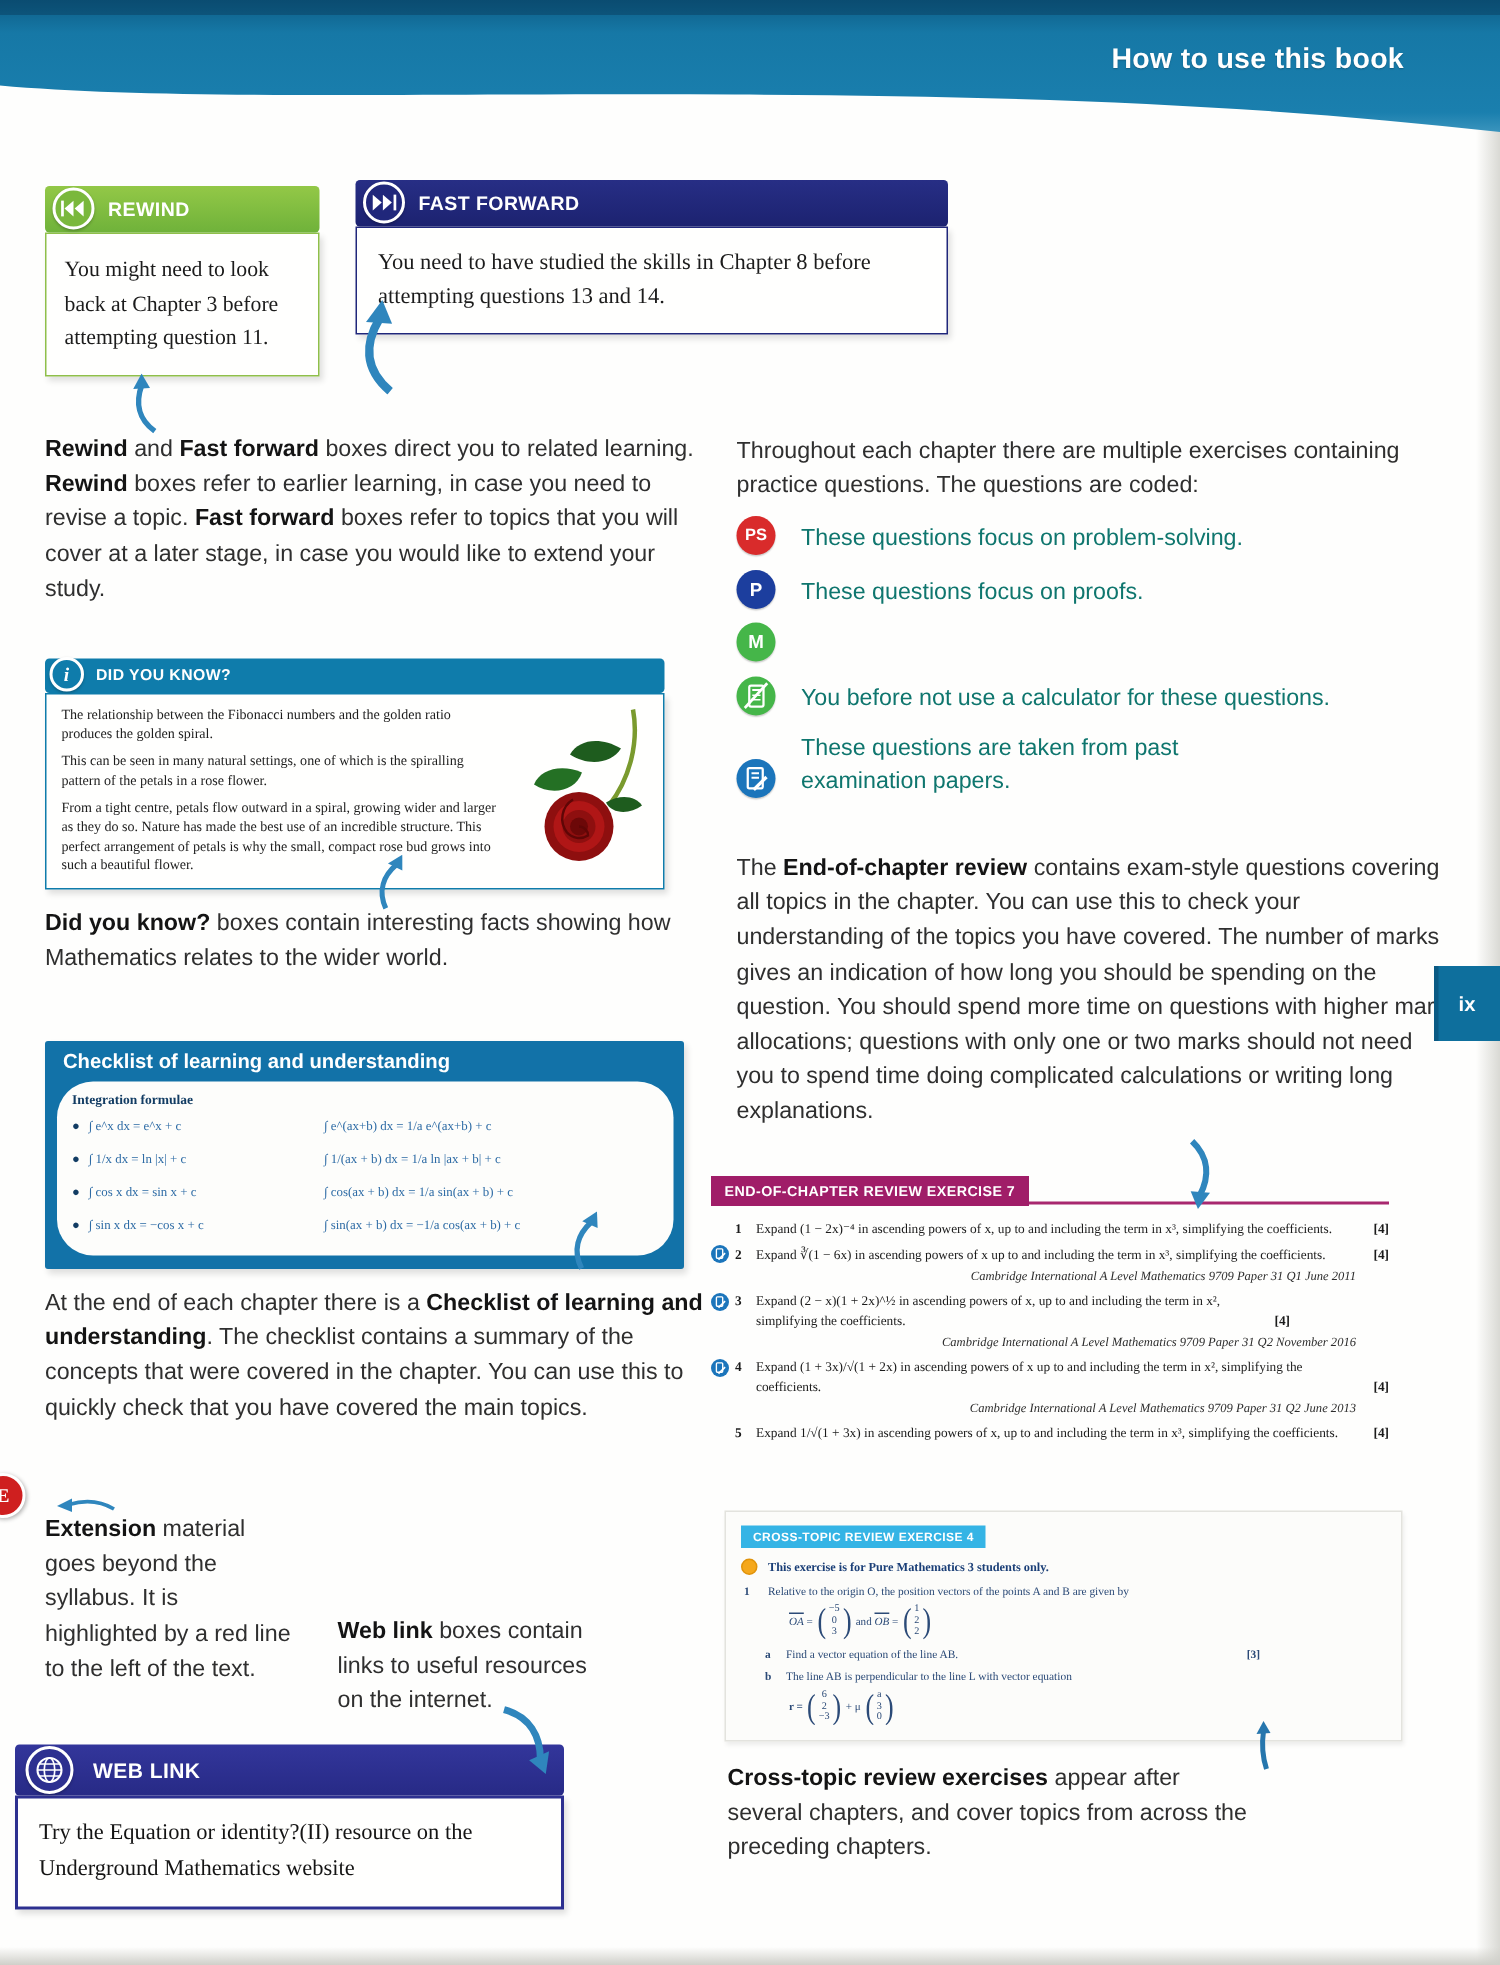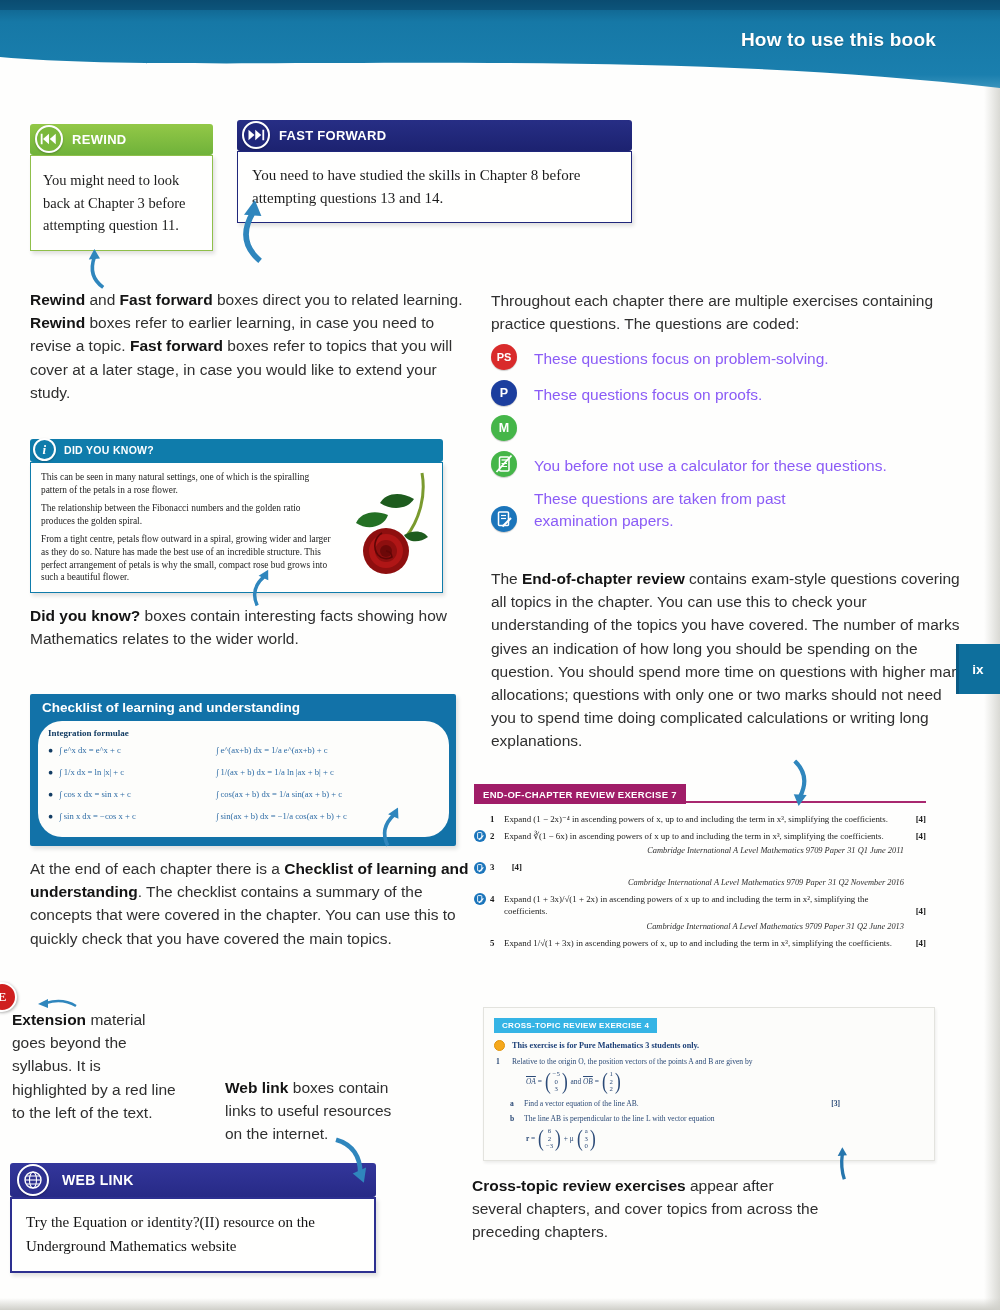--- a/index.html
+++ b/index.html
@@ -33,21 +33,21 @@
         box-shadow:0 1px 2px rgba(0,0,0,.25);}
   .callout .bd{background:#fffffe;box-sizing:border-box;font-family:"Liberation Serif","DejaVu Serif",serif;
         color:#1c1c1c;}
   .shadowed{box-shadow:2px 3px 4px rgba(0,0,0,.12);}
 
   
   .coded-row{display:flex;align-items:flex-end;margin-bottom:9.5px;}
   .badge{flex:0 0 26px;width:26px;height:26px;border-radius:50%;display:flex;align-items:center;
         justify-content:center;color:#fff;font-weight:700;font-size:12.5px;margin-right:17px;
         box-shadow:0 1px 1px rgba(0,0,0,.2);}
-  .coded-row .lbl{font-size:15.5px;line-height:22px;padding-top:2px;color:#8b5cf6;}
+  .coded-row .lbl{font-size:15.5px;line-height:22px;padding-top:2px;color:#0f766e;}
 
   
   .dyk-bd{border:1.5px solid #0f7cab;background:#fffffe;display:flex;padding:8px 6px 8px 10px;box-sizing:border-box;}
   .dyk-text p{margin:0 0 6px 0;font-family:"Liberation Serif","DejaVu Serif",serif;
         font-size:9.4px;line-height:12.6px;color:#1d1d1d;}
 
   
   .chk{background:#1272a8;border-radius:2px;box-sizing:border-box;padding:0 7px 9px 8px;z-index:2;}
   .chk-hd{color:#fff;font-weight:700;font-size:13.5px;line-height:27px;padding-left:4px;}
   .chk-bd{background:#fdfdfb;box-sizing:border-box;padding:7px 10px;height:116px;border-radius:24px;}
@@ -202,22 +202,22 @@
 
   <div class="abs callout" style="left:30px;top:439px;width:413px;">
     <div class="hd hd-teal">
       <span class="hd-icon" style="background:#0f7cab;width:23px;height:23px;left:3px;top:-1px;">
         <span style="color:#fff;font-family:'Liberation Serif','DejaVu Serif',serif;font-weight:700;font-size:13px;font-style:italic;">i</span>
       </span>
       <span>DID YOU KNOW?</span>
     </div>
     <div class="dyk-bd shadowed">
       <div class="dyk-text" style="flex:1;padding-right:8px;">
+        <p>The relationship between the Fibonacci numbers and the golden ratio produces the golden spiral.</p>
         <p>This can be seen in many natural settings, one of which is the spiralling pattern of the petals in a rose flower.</p>
-        <p>The relationship between the Fibonacci numbers and the golden ratio produces the golden spiral.</p>
         <p style="margin-bottom:0;">From a tight centre, petals flow outward in a spiral, growing wider and larger as they do so. Nature has made the best use of an incredible structure. This perfect arrangement of petals is why the small, compact rose bud grows into such a beautiful flower.</p>
       </div>
       <svg width="92" height="104" viewBox="0 0 92 104">
         <path d="M78,2 C82,24 76,48 62,66" fill="none" stroke="#7a9a2e" stroke-width="3"></path>
         <path d="M70,28 C56,20 42,22 36,32 C48,40 64,38 70,28 Z" fill="#1e5c1e"></path>
         <path d="M44,44 C30,38 16,42 12,52 C24,60 40,56 44,44 Z" fill="#247024"></path>
         <path d="M60,64 C70,58 80,60 84,66 C76,72 64,72 60,64 Z" fill="#1e5c1e"></path>
         <circle cx="42" cy="80" r="23" fill="#8e0f0f"></circle>
         <circle cx="42" cy="80" r="17" fill="#b01616"></circle>
         <circle cx="42" cy="80" r="11" fill="#8e0f0f"></circle>
@@ -279,20 +279,21 @@
       <div class="eoc-attr">Cambridge International A Level Mathematics 9709 Paper 31 Q1 June 2011</div>
       <div class="eoc-q">
         <span class="ic">
             <svg width="12" height="12" viewBox="0 0 12 12">
               <circle cx="6" cy="6" r="6" fill="#1b75bb"></circle>
               <rect x="3.6" y="2.6" width="4.2" height="6.2" rx="0.6" fill="none" stroke="#fff" stroke-width="0.9"></rect>
               <line x1="5" y1="9.8" x2="9.4" y2="5.4" stroke="#fff" stroke-width="1.1"></line>
             </svg>
           </span>
         <span class="num">3</span>
+        <span class="txt" style="max-width:330px;">Expand (2 − x)(1 + 2x)^½ in ascending powers of x, up to and including the term in x², simplifying the coefficients.</span>
         <span class="mk">[4]</span>
       </div>
       <div class="eoc-attr">Cambridge International A Level Mathematics 9709 Paper 31 Q2 November 2016</div>
       <div class="eoc-q">
         <span class="ic">
             <svg width="12" height="12" viewBox="0 0 12 12">
               <circle cx="6" cy="6" r="6" fill="#1b75bb"></circle>
               <rect x="3.6" y="2.6" width="4.2" height="6.2" rx="0.6" fill="none" stroke="#fff" stroke-width="0.9"></rect>
               <line x1="5" y1="9.8" x2="9.4" y2="5.4" stroke="#fff" stroke-width="1.1"></line>
             </svg>
@@ -305,21 +306,21 @@
       <div class="eoc-q">
         <span class="ic"></span>
         <span class="num">5</span>
         <span class="txt">Expand 1/√(1 + 3x) in ascending powers of x, up to and including the term in x³, simplifying the coefficients.</span>
         <span class="mk">[4]</span>
       </div>
     </div>
   </div>
 
   <div class="ext-badge">E</div>
-  <div class="abs para" style="left:12px;top:1008px;width:165px;"><span class="b">Extension</span><span> material goes beyond the syllabus. It is highlighted by a red line to the left of the text.</span></div>
+  <div class="abs para" style="left:30px;top:1008px;width:165px;"><span class="b">Extension</span><span> material goes beyond the syllabus. It is highlighted by a red line to the left of the text.</span></div>
 
   <div class="abs para" style="left:225px;top:1076px;width:186px;"><span class="b">Web link</span><span> boxes contain links to useful resources on the internet.</span></div>
 
   <div class="abs callout" style="left:10px;top:1163px;width:366px;">
     <div class="hd hd-indigo">
       <span class="hd-icon" style="background:#2d3090;width:32px;height:32px;left:7px;">
         <svg width="20" height="20" viewBox="0 0 20 20">
             <circle cx="10" cy="10" r="8" fill="none" stroke="#fff" stroke-width="1.4"></circle>
             <ellipse cx="10" cy="10" rx="3.5" ry="8" fill="none" stroke="#fff" stroke-width="1.1"></ellipse>
             <line x1="2" y1="10" x2="18" y2="10" stroke="#fff" stroke-width="1.1"></line>
@@ -391,21 +392,21 @@
           <span class="col">
             <span>a</span>
             <span>3</span>
             <span>0</span>
           </span>
           <span class="paren">)</span>
         </span>
     </div>
   </div>
 
-  <div class="abs para" style="left:472px;top:1174px;width:352px;"><span class="b">Cross-topic review exercises</span><span> appear after several chapters, and cover topics from across the preceding chapters.</span></div>
+  <div class="abs para" style="left:485px;top:1174px;width:352px;"><span class="b">Cross-topic review exercises</span><span> appear after several chapters, and cover topics from across the preceding chapters.</span></div>
 
   <svg class="arrow" style="left:84px;top:249px;" width="24" height="40" viewBox="0 0 30 50">
     <path d="M24,48 C10,38 8,24 13,10" stroke="#2f86bd" stroke-width="4.5" fill="none"></path>
     <polygon points="13,0 6,13 20,12" fill="#2f86bd"></polygon>
   </svg>
   <svg class="arrow" style="left:232px;top:200px;transform:rotate(8deg);" width="42" height="62" viewBox="0 0 30 50">
     <path d="M24,48 C8,38 7,24 13,10" stroke="#2f86bd" stroke-width="4.5" fill="none"></path>
     <polygon points="13,0 6,13 20,12" fill="#2f86bd"></polygon>
   </svg>
   <svg class="arrow" style="left:243px;top:568px;transform:rotate(30deg);" width="34" height="38" viewBox="0 0 30 50">

